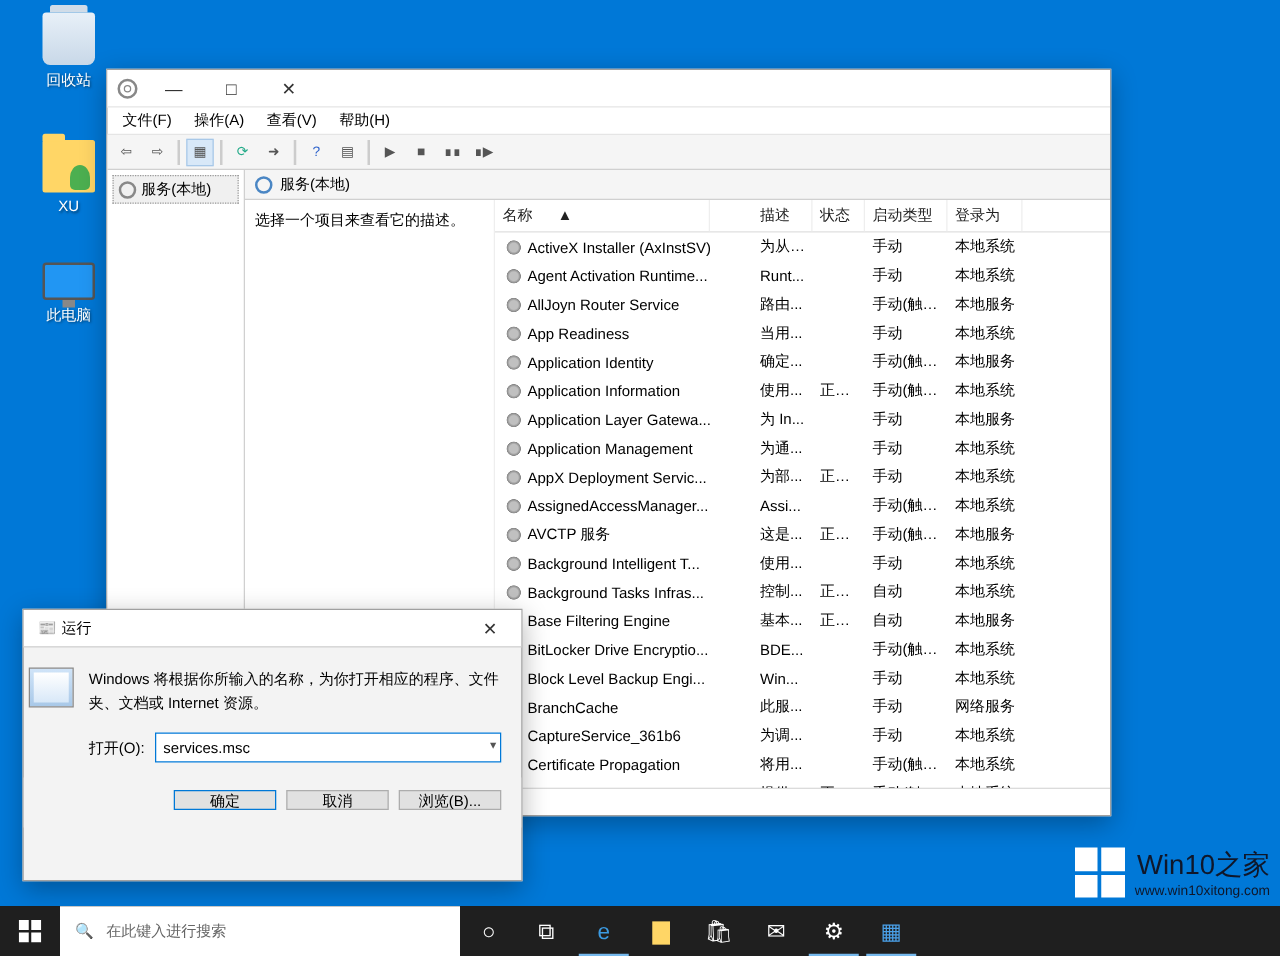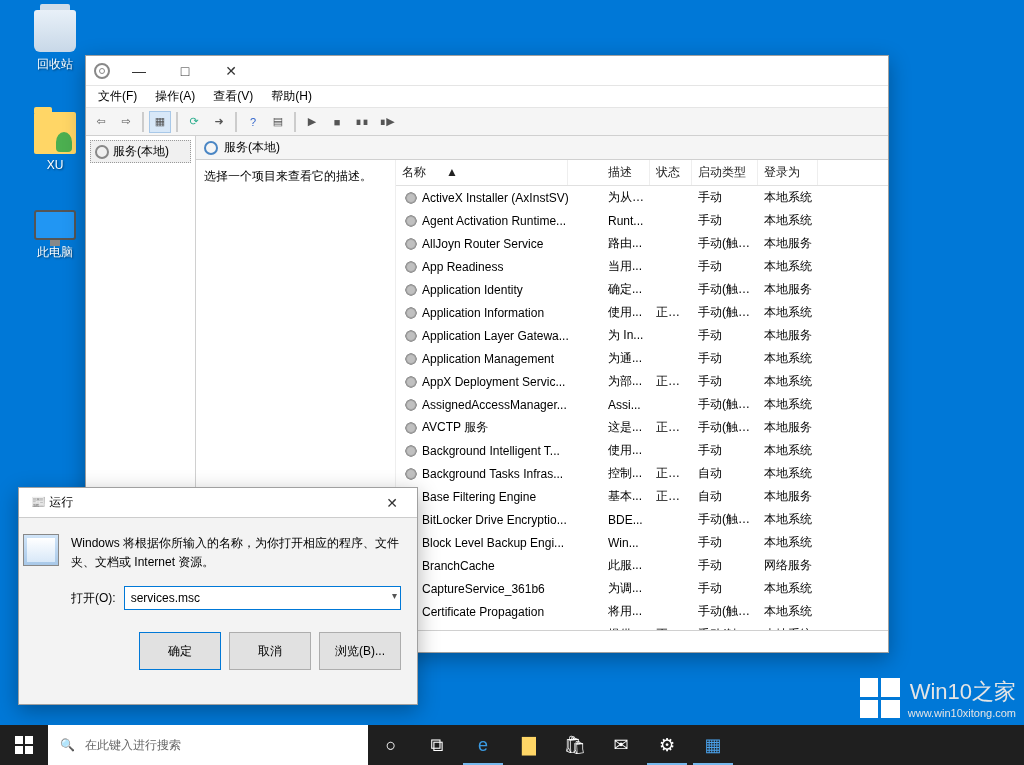--- a/index.html
+++ b/index.html
@@ -68,34 +68,34 @@
 .run-body { padding:16px 4px 10px; display:flex; gap:12px; }
 .run-icon { width:36px; height:32px; border:1px solid #888; background:linear-gradient(#d0e4f8,#a8c8e8); position:relative; flex-shrink:0; }
 .run-icon::after { content:""; position:absolute; inset:3px; background:linear-gradient(#fff,#d8e8f8); }
 .run-text { font-size:12px; line-height:1.6; }
 .run-input-row { display:flex; align-items:center; padding:4px 16px 12px; gap:8px;margin-left:36px; }
 .run-input-row label { font-size:12px; }
 .run-input { flex:1; border:1px solid #0078d7; padding:3px 6px; font-size:12px; background:#fff; height:24px; }
 .combo-wrap { position:relative; flex:1; display:flex; }
 .combo-arrow { position:absolute; right:4px; top:4px; font-size:10px; color:#555; pointer-events:none; }
 .run-buttons { display:flex; justify-content:flex-end; gap:8px; padding:10px 16px 14px; background:#f3f3f3; }
-.btn { min-width:82px; height:38px; border:1px solid #adadad; background:#e1e1e1; font-size:12px; }
+.btn { min-width:82px; height:16px; border:1px solid #adadad; background:#e1e1e1; font-size:12px; }
 .btn.default { border:1px solid #0078d7; }
 
 
 .taskbar { position:absolute; left:0; right:0; bottom:0; height:40px; background:#1f1f1f; display:flex; align-items:center; color:#fff; }
 .start { width:48px; height:40px; display:flex; align-items:center; justify-content:center; }
 .start svg { width:18px; height:18px; }
 .search-box { display:flex; align-items:center; width:320px; height:40px; background:#fff; color:#666; padding:0 12px; gap:10px; }
 .tb-icon { width:46px; height:40px; display:flex; align-items:center; justify-content:center; color:#fff; font-size:18px; }
 .tb-icon.running::after { content:""; position:absolute; bottom:0; width:40px; height:2px; background:#76b9ed; }
 .tb-icon { position:relative; }
 
 
-.watermark { position:absolute; right:8px; bottom:46px; display:flex; align-items:center; gap:8px; color:#e5e5e5; text-align:right; }
+.watermark { position:absolute; right:8px; bottom:46px; display:flex; align-items:center; gap:8px; color:#0f172a; text-align:right; }
 .wm-logo { display:grid; grid-template-columns:1fr 1fr; grid-template-rows:1fr 1fr; gap:3px; width:40px; height:40px; }
 .wm-logo div { background:#fff; }
 .wm-text .big { font-size:22px; font-weight:500; }
 .wm-text .small { font-size:11px; }
 
 </style>
 </head>
 <body>
 
 <div class="desktop-icon recycle-bin" style="left:18px; top:10px">

